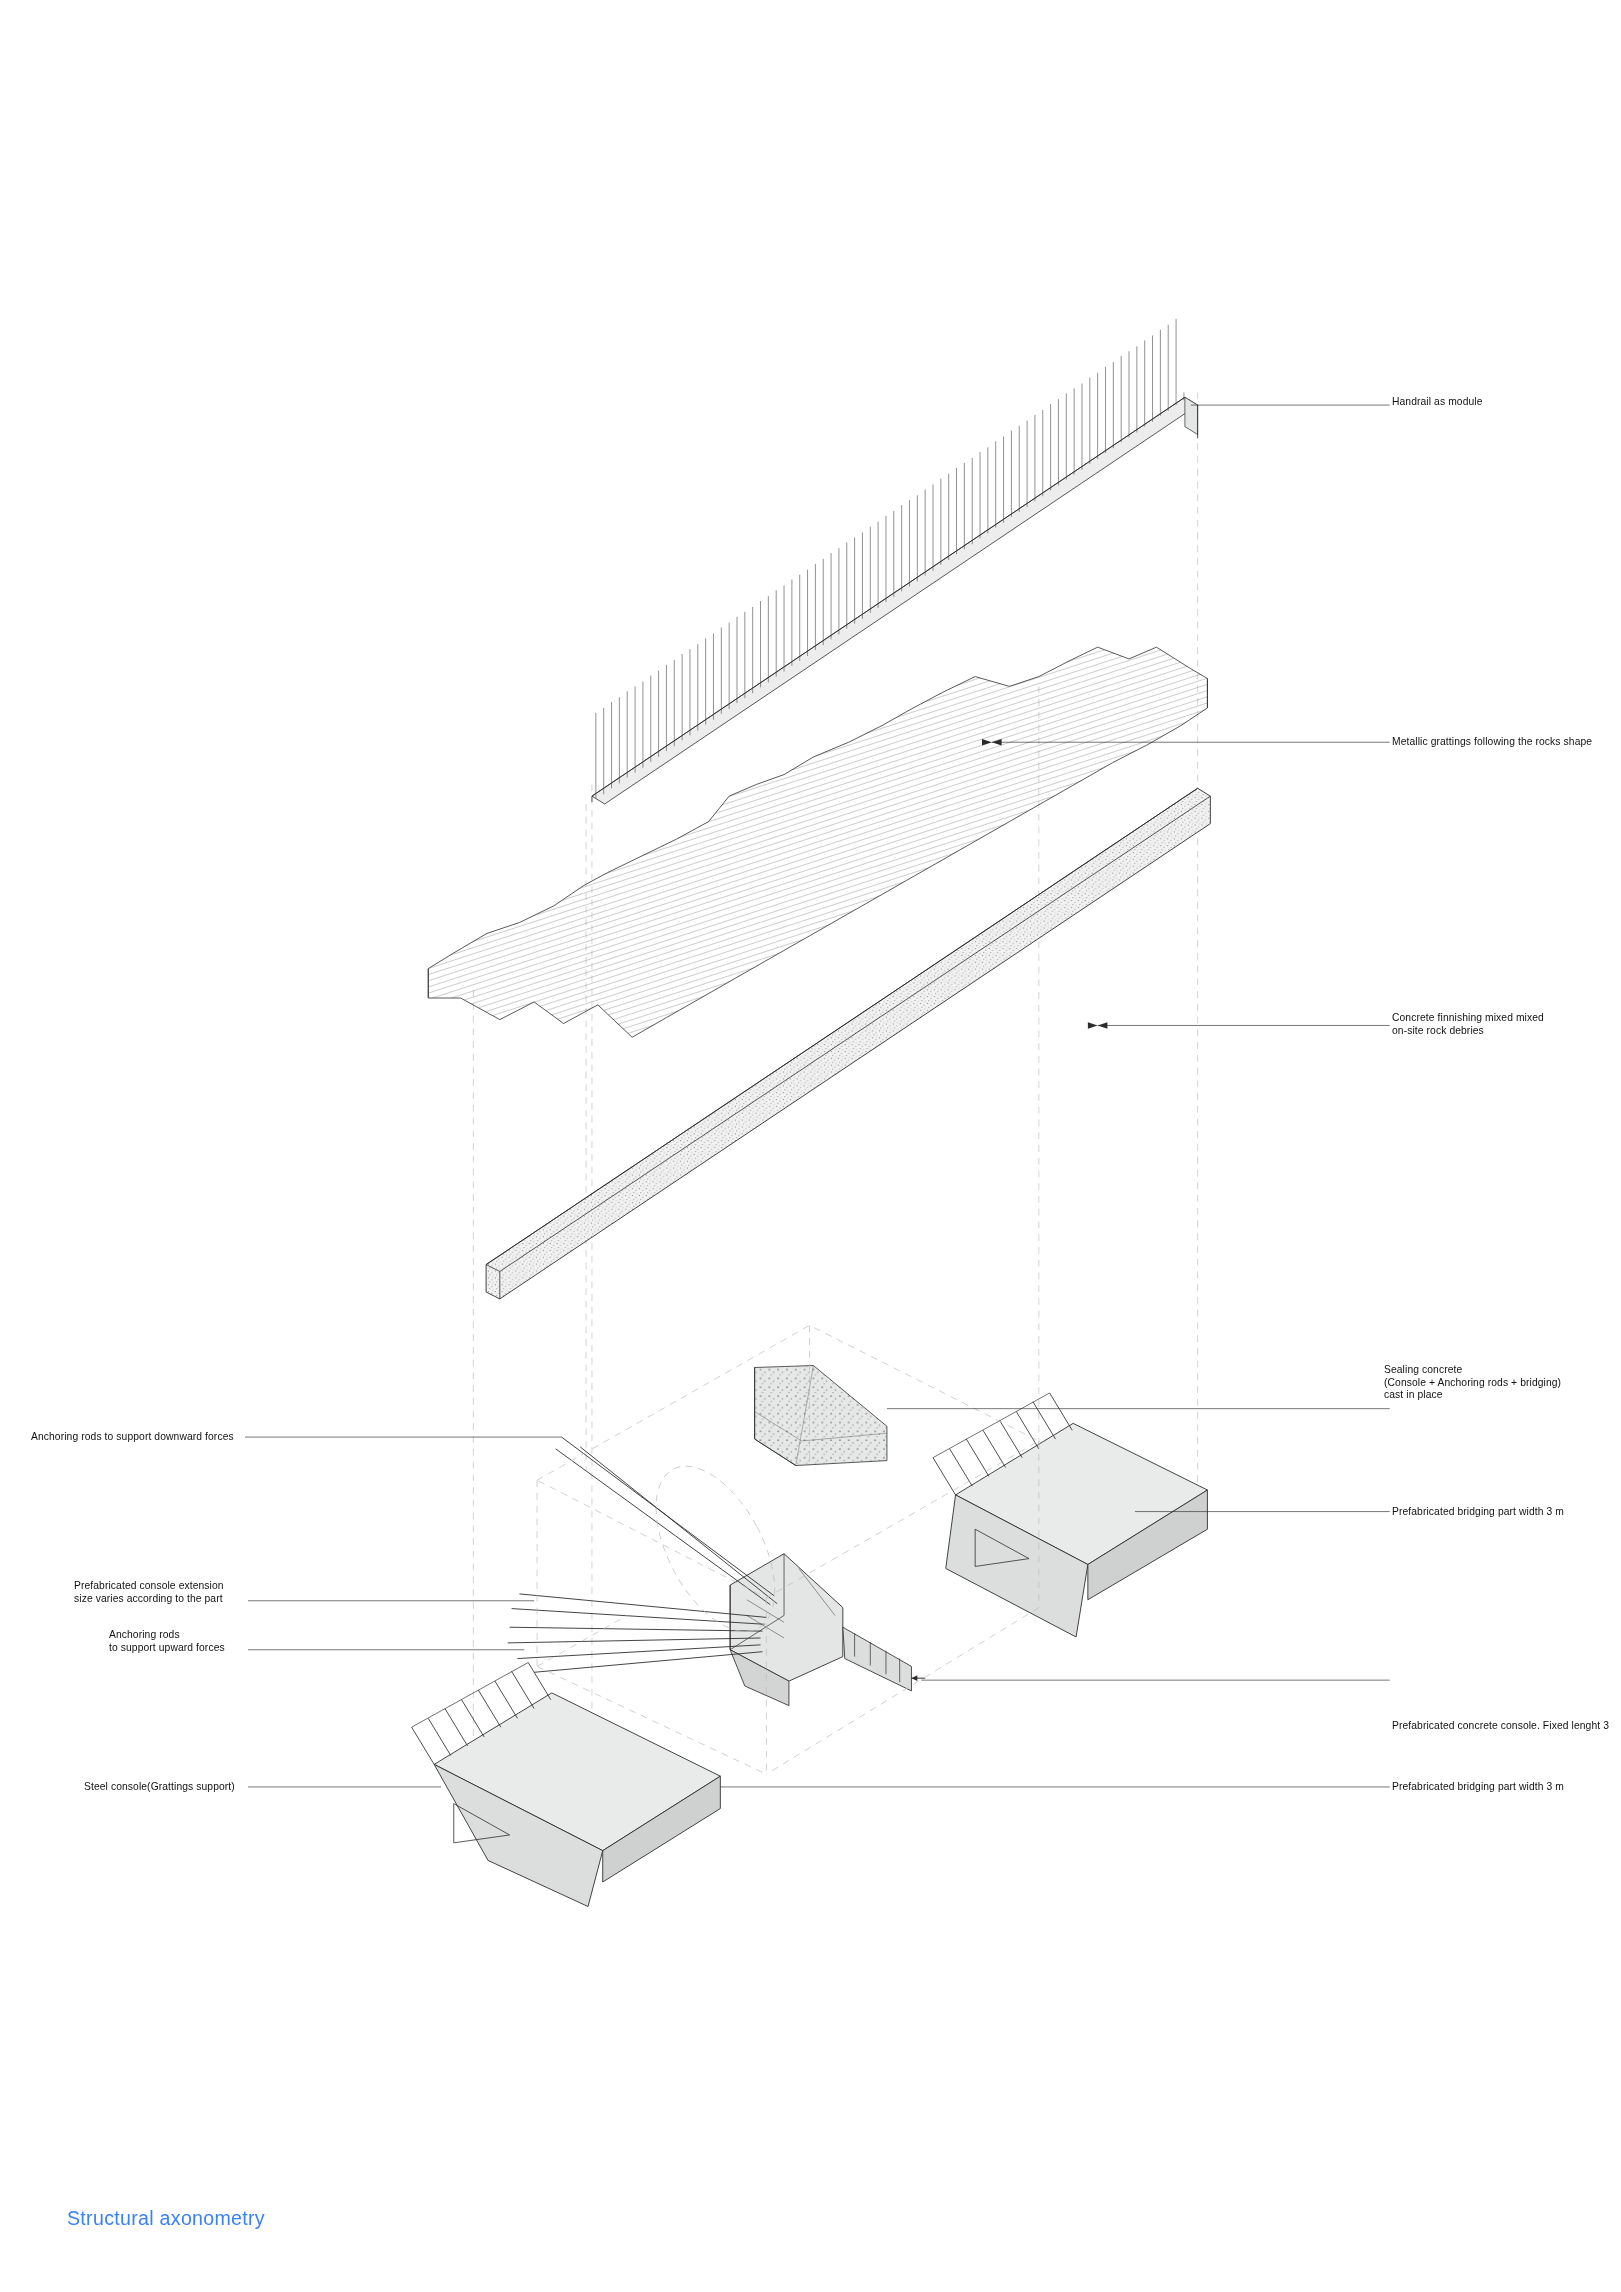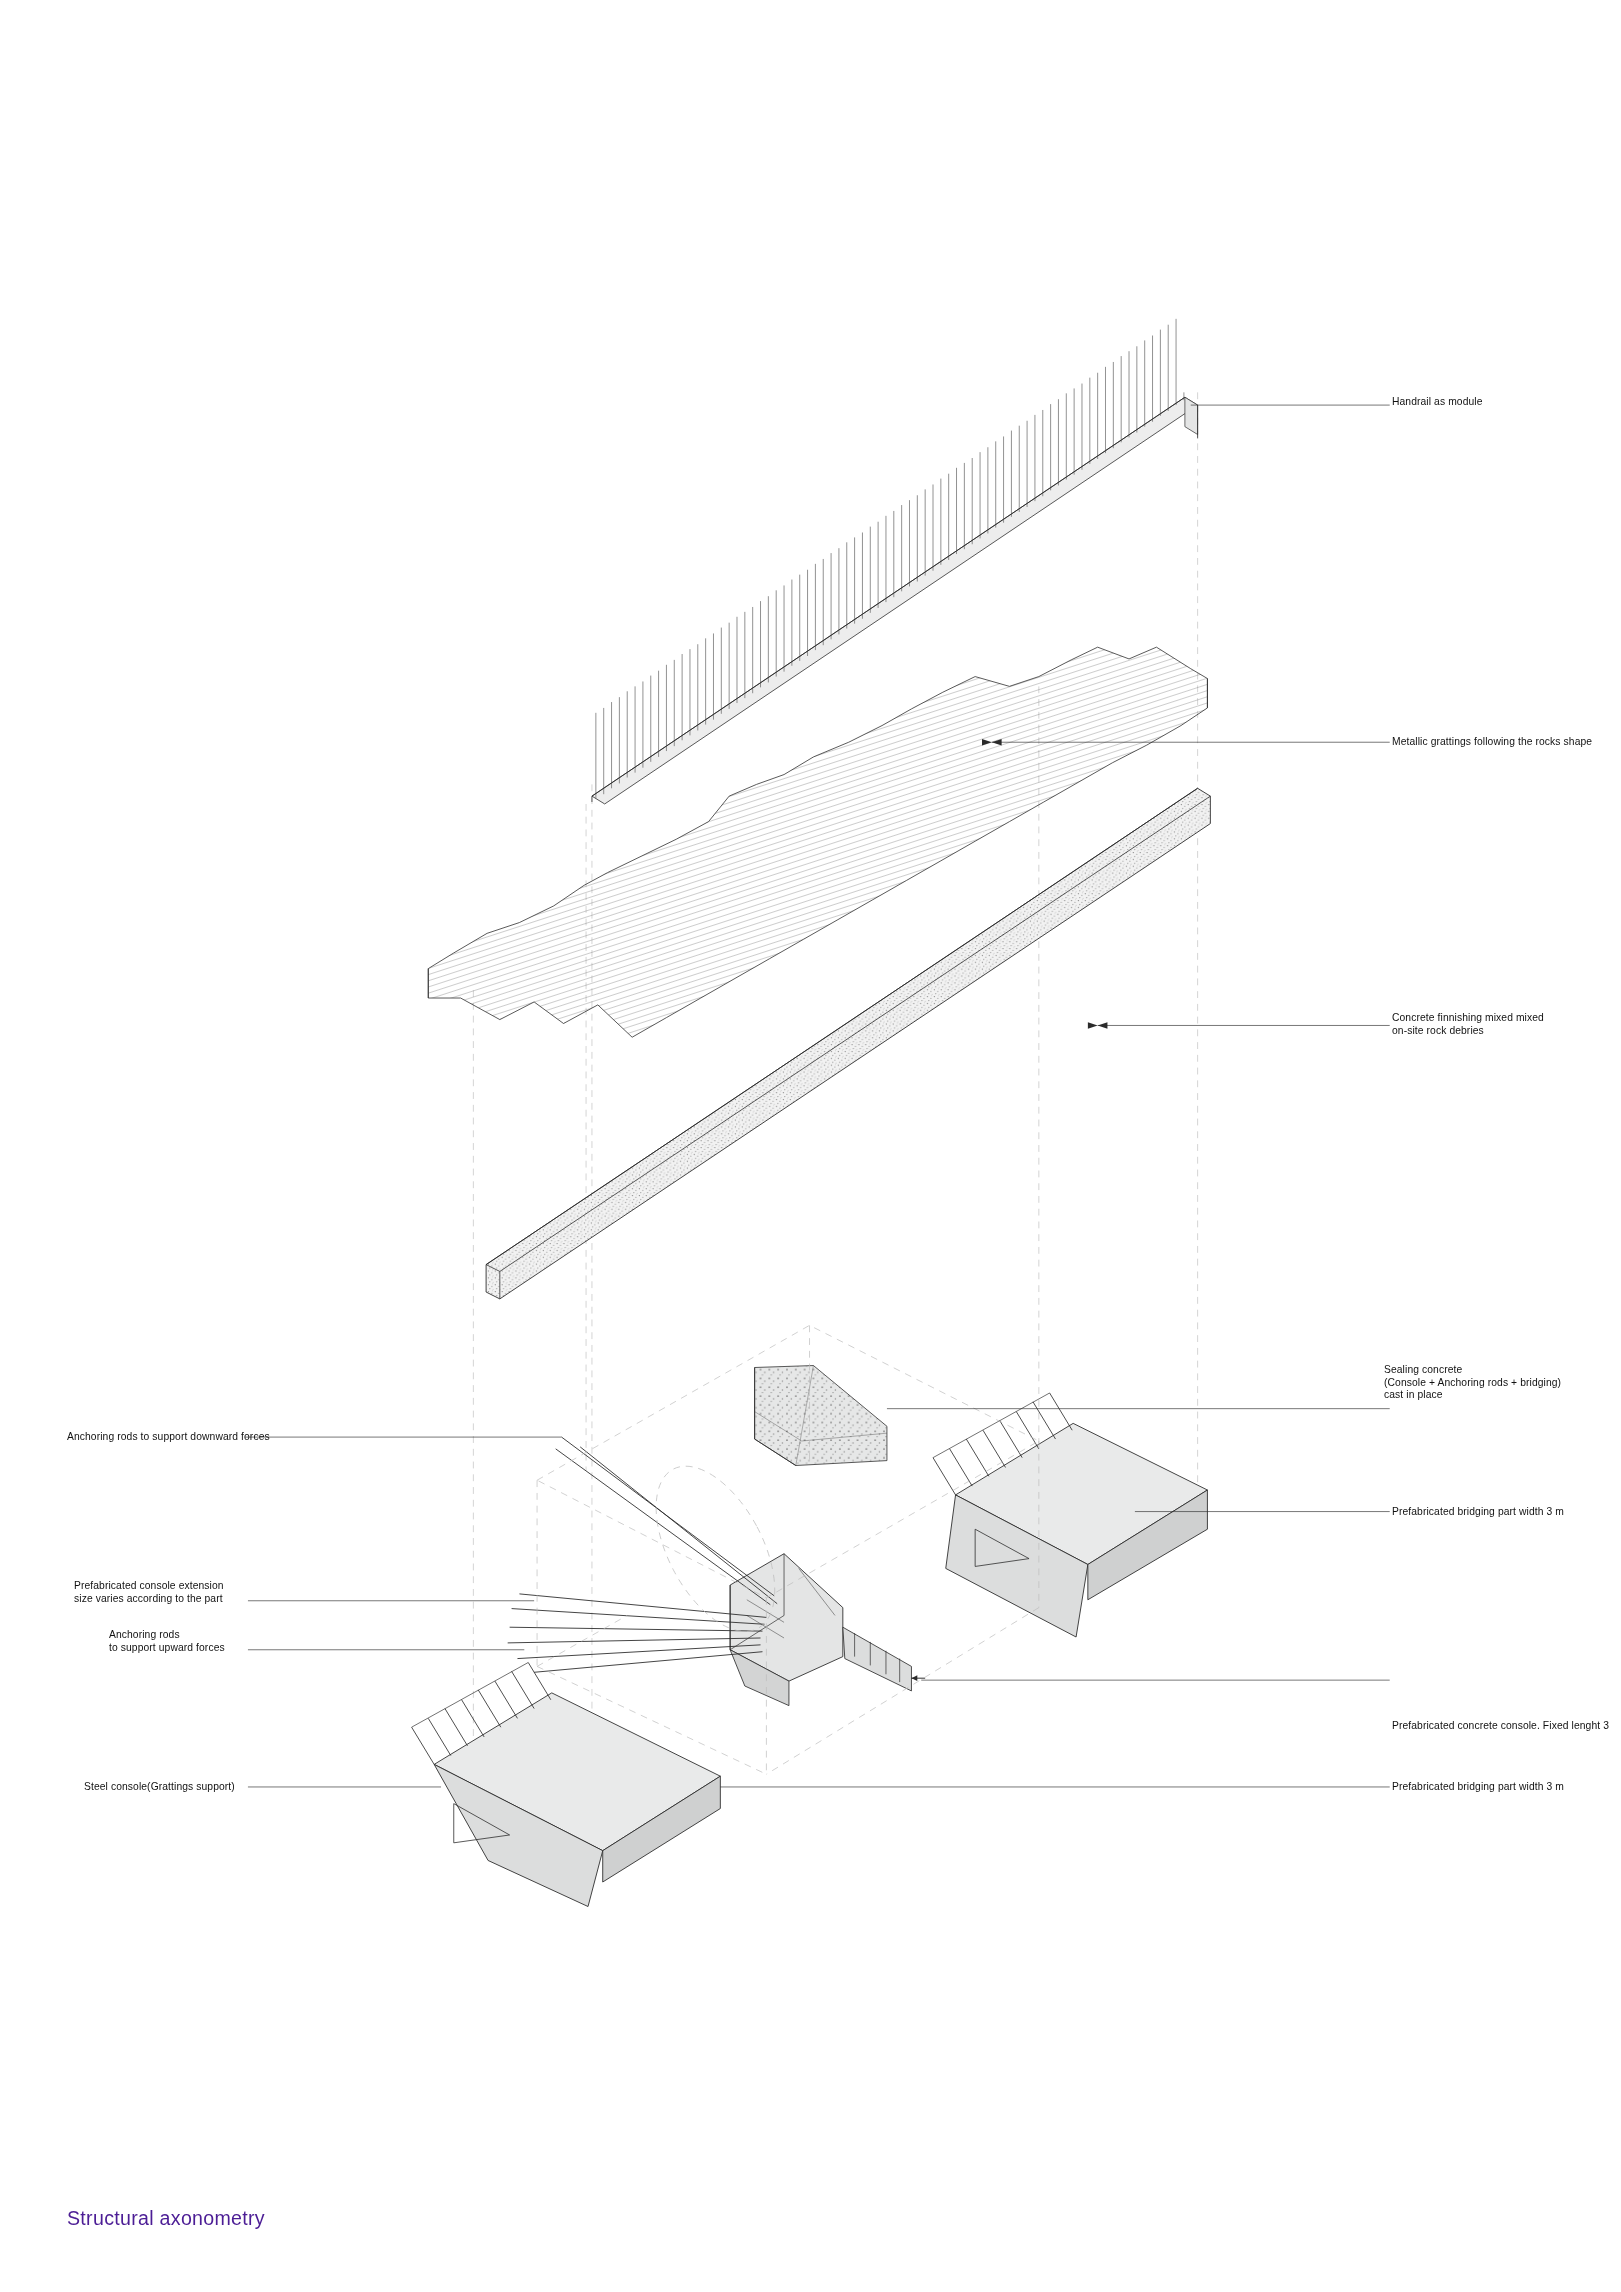--- a/index.html
+++ b/index.html
@@ -39,21 +39,21 @@
     text-align: left;
   }
   .label.left {
     text-align: left;
   }
   .title {
     position: absolute;
     left: 67px;
     top: 2207px;
     font-size: 19.6px;
-    color: #4c1d95;
+    color: #3b82f6;
     letter-spacing: 0.3px;
     font-family: "Liberation Sans", sans-serif;
   }
 </style>
 </head>
 <body>
 
 <div id="stage">
 
   <svg id="drawing" viewBox="0 0 1654 2339">
@@ -340,21 +340,21 @@
   <div class="label right" style="left:1384px; top:1364px;">Sealing concrete
 (Console + Anchoring rods + bridging)
 cast in place</div>
 
   <div class="label right" style="left:1392px; top:1506px;">Prefabricated bridging part width 3 m</div>
 
   <div class="label right" style="left:1392px; top:1720px;">Prefabricated concrete console. Fixed lenght 3</div>
 
   <div class="label right" style="left:1392px; top:1781px;">Prefabricated bridging part width 3 m</div>
 
-  <div class="label left" style="left:31px; top:1431px;margin-left:36px;">Anchoring rods to support downward forces</div>
+  <div class="label left" style="left:31px; top:1431px;">Anchoring rods to support downward forces</div>
 
   <div class="label left" style="left:74px; top:1580px;">Prefabricated console extension
 size varies according to the part</div>
 
   <div class="label left" style="left:109px; top:1629px;">Anchoring rods
 to support upward forces</div>
 
   <div class="label left" style="left:84px; top:1781px;text-align:right;">Steel console(Grattings support)</div>
 
   <div class="title">Structural axonometry</div>

